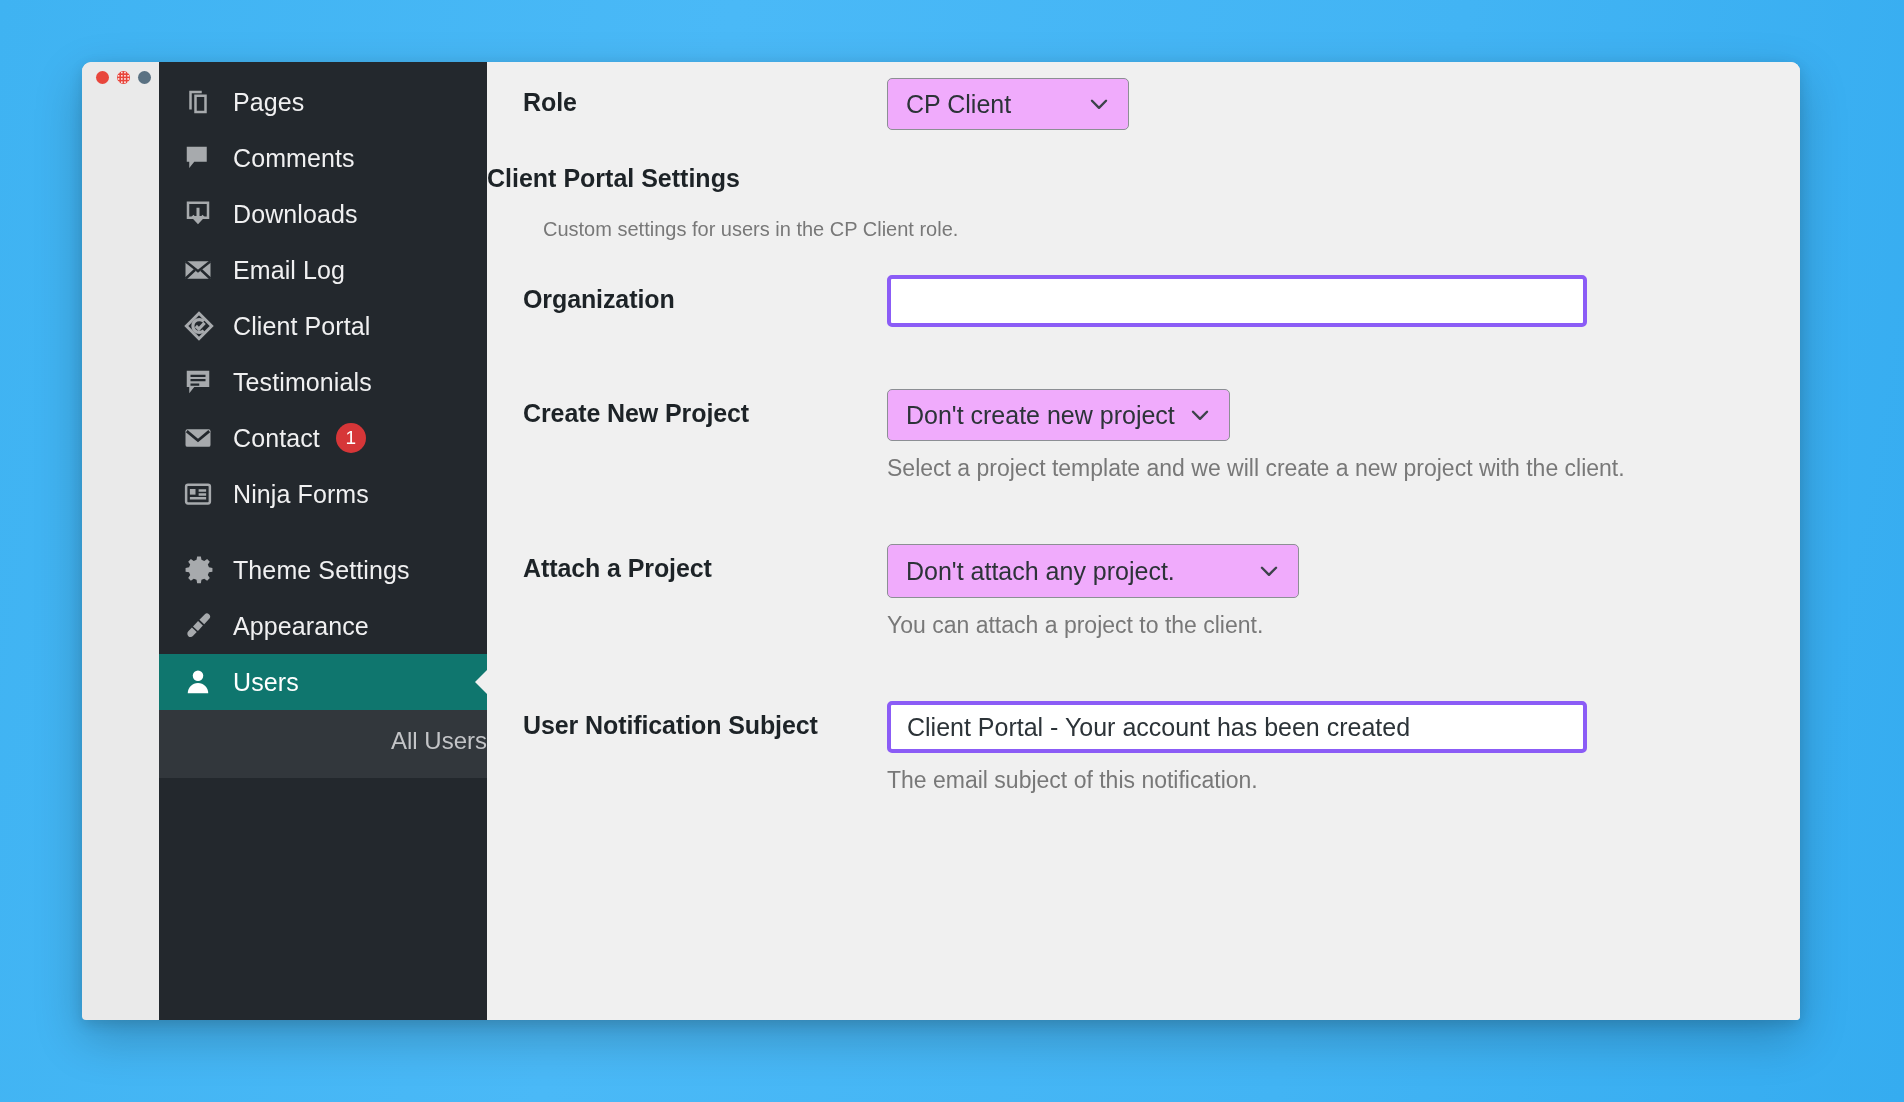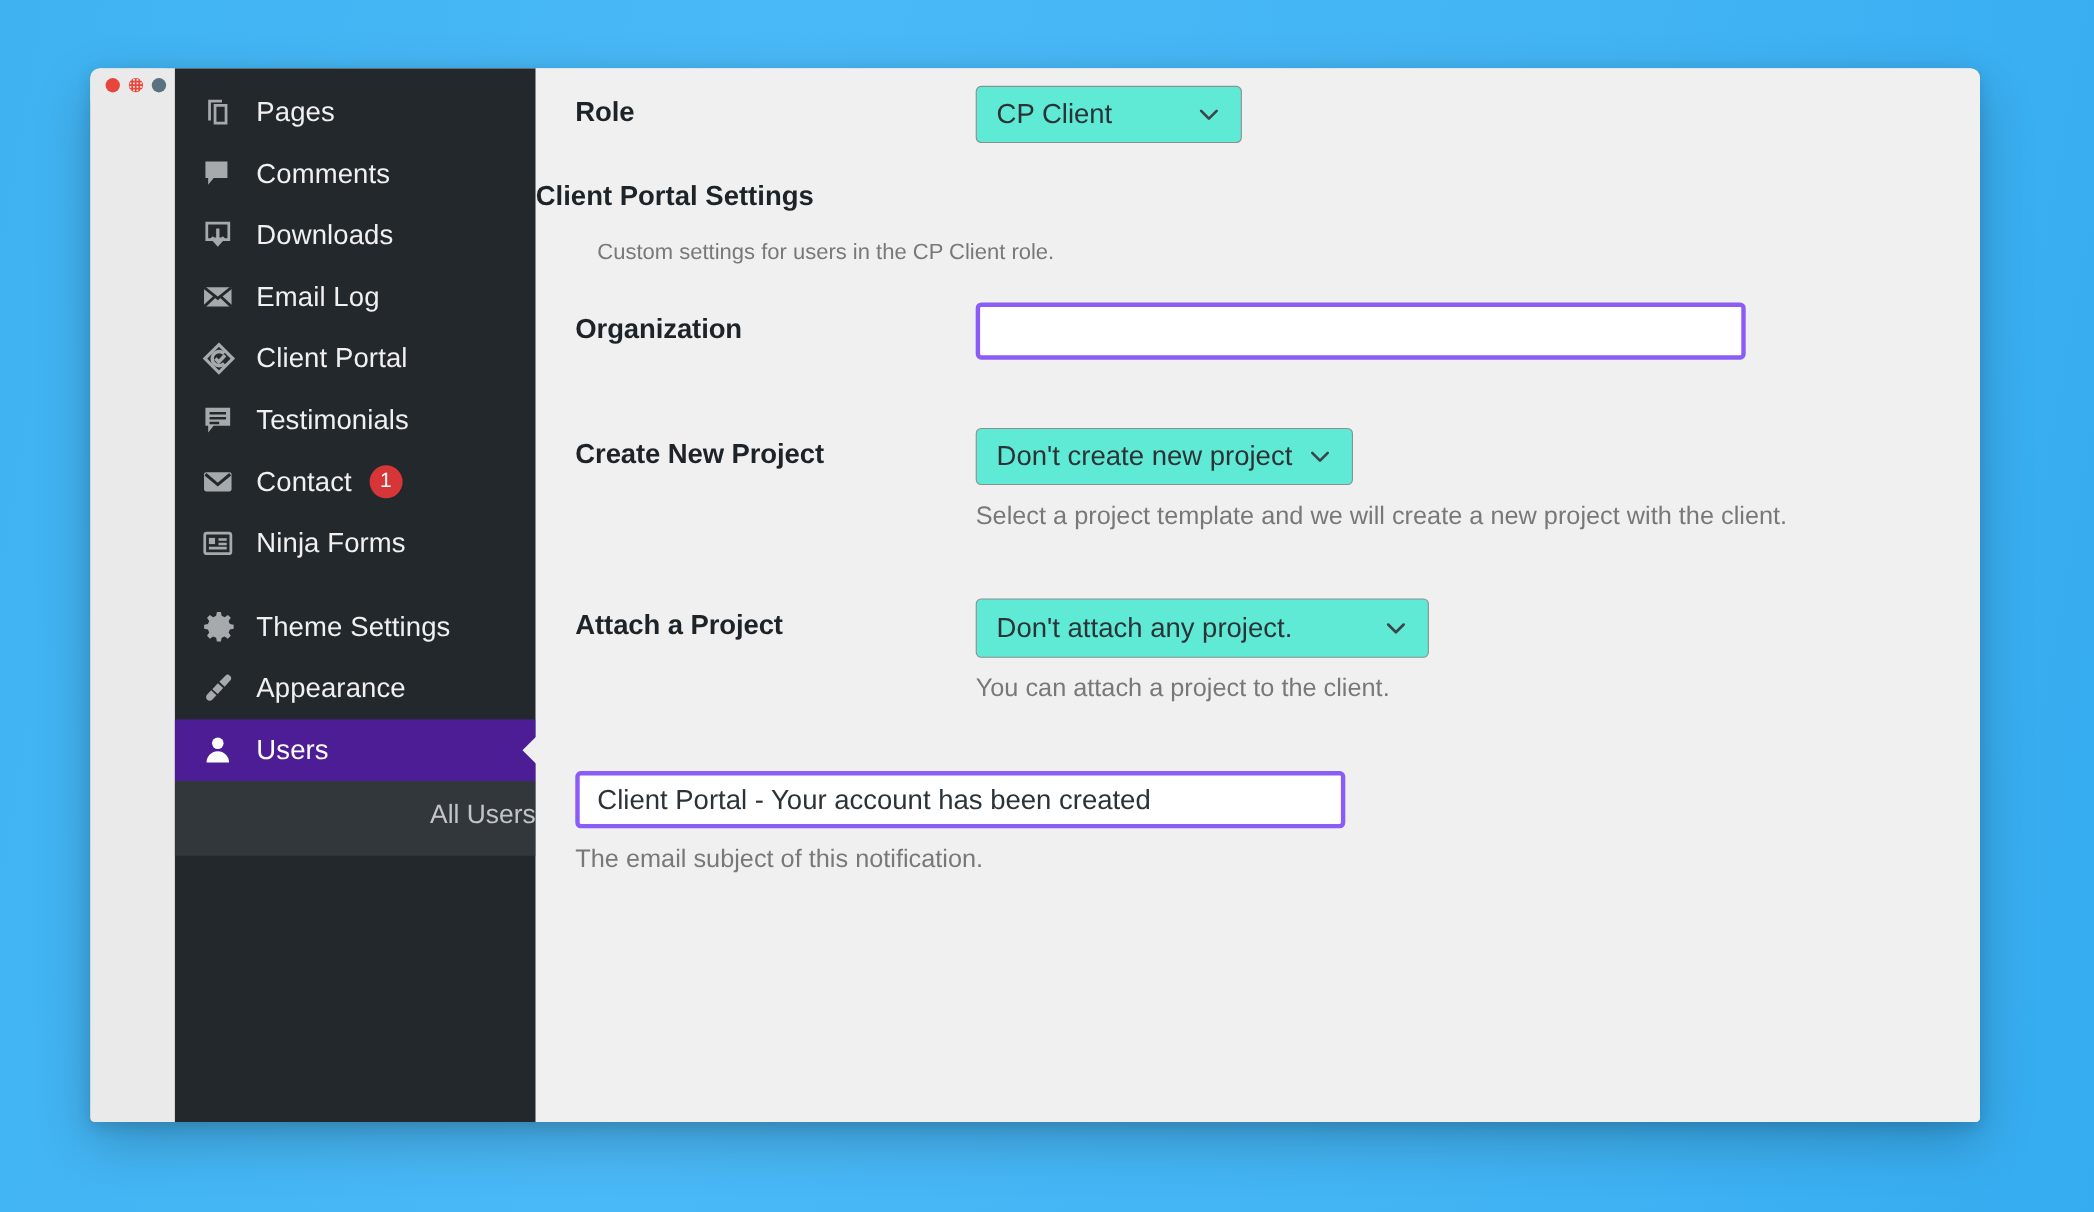--- a/index.html
+++ b/index.html
@@ -83,21 +83,21 @@
     color: #a7aaad;
   }
   .menu-item .ic svg { display: block; }
   .menu-label {
     font-size: 25px;
     color: #f0f0f1;
     letter-spacing: 0.1px;
     white-space: nowrap;
   }
   .menu-item.active {
-    background: #4c1d95;
+    background: #0f766e;
   }
   .menu-item.active .ic { color: #ffffff; }
   .menu-item.active .menu-label { color: #ffffff; font-weight: 400; }
   .menu-item.active::after {
     content: "";
     position: absolute;
     right: -1px;
     top: 50%;
     transform: translateY(-50%);
     width: 0; height: 0;
@@ -163,21 +163,21 @@
     font-size: 23px;
     color: #787878;
     margin-top: 14px;
     white-space: nowrap;
   }
 
   .select {
     display: inline-flex;
     align-items: center;
     justify-content: space-between;
-    background: #5eead4;
+    background: #f0abfc;
     border: 1px solid #8c8f94;
     border-radius: 5px;
     box-sizing: border-box;
     height: 52px;
     padding: 0 16px 0 18px;
     font-size: 25px;
     color: #2c3338;
   }
   .select .chev {
     margin-left: 18px;
@@ -424,20 +424,21 @@
             </span>
           </div>
           <div class="help">You can attach a project to the client.</div>
         </div>
       </div>
 
       <div class="spacer-34"></div>
       <div class="spacer-28"></div>
 
       <div class="row">
+        <div class="row-label">User Notification Subject</div>
         <div class="row-field">
           <input class="textinput input-subject" type="text" value="Client Portal - Your account has been created" style="">
           <div class="help">The email subject of this notification.</div>
         </div>
       </div>
 
     </main>
 
   </div>
 </div>

